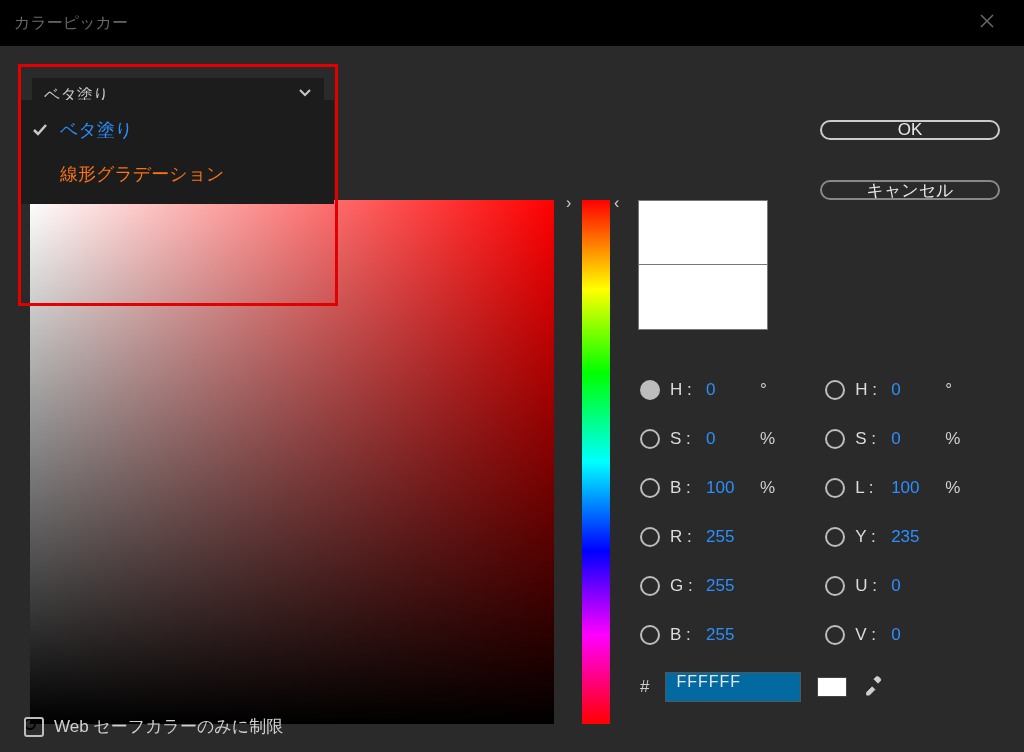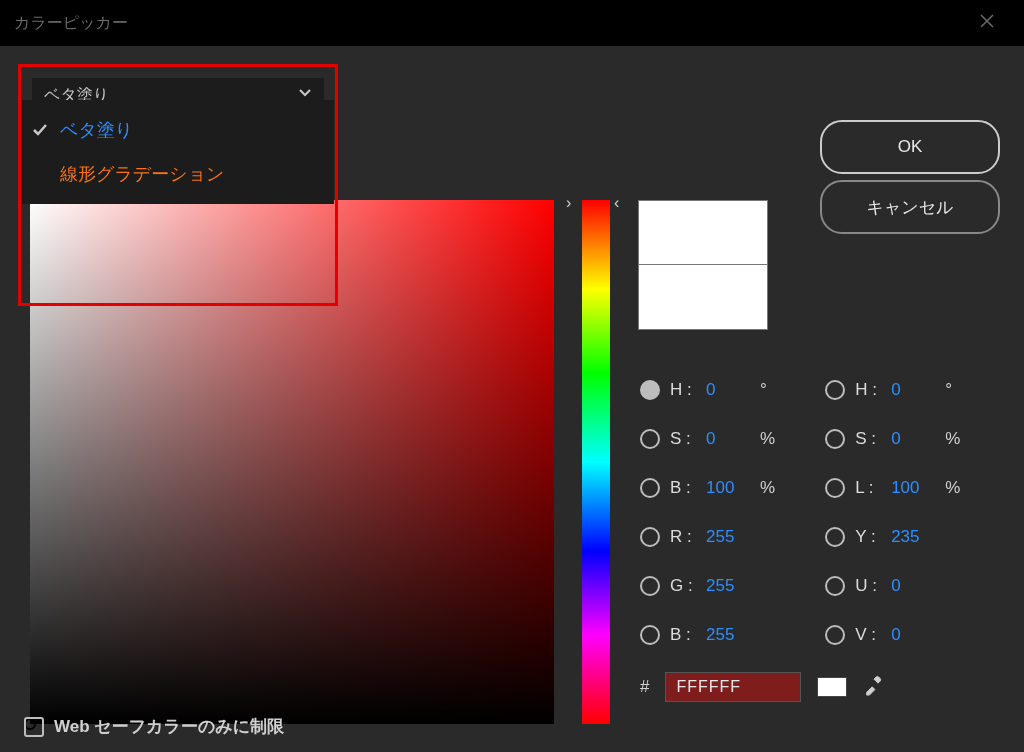--- a/index.html
+++ b/index.html
@@ -49,47 +49,47 @@
   .hue-ptr-l, .hue-ptr-r { position:absolute; top:148px; font-size:16px; color:#d0d0d0; }
   .hue-ptr-l { left:566px; }
   .hue-ptr-r { left:614px; }
 
   
   .preview { position:absolute; top:154px; left:638px; width:130px; height:130px; border:1px solid #777; }
   .preview .half { width:100%; height:50%; background:#ffffff; }
   .preview .half:first-child { border-bottom:1px solid #777; }
 
   
-  .btn { position:absolute; width:180px; height:54px; border:2px solid #ccc; border-radius:22px;
+  .btn { position:absolute; width:180px; height:20px; border:2px solid #ccc; border-radius:22px;
          display:flex; align-items:center; justify-content:center; font-size:17px; color:#e8e8e8;
          background:transparent; }
   .btn.ok { top:74px; right:24px; border-width:2.5px; }
   .btn.cancel { top:134px; right:24px; border-color:#888; }
 
   
   .vals { position:absolute; top:330px; left:640px; display:flex; gap:50px; }
   .col { display:flex; flex-direction:column; gap:21px; }
   .row { display:flex; align-items:center; gap:10px; height:28px; }
   .radio { width:20px; height:20px; border:2.5px solid #bdbdbd; border-radius:50%; flex:0 0 20px;
            display:flex; align-items:center; justify-content:center;}
   .radio.filled { background:#bdbdbd; }
   .row .lab { width:26px; color:#dcdcdc; font-size:17px; }
   .row .val { color:#2c8fff; font-size:17px; min-width:40px; }
   .row .unit { color:#d0d0d0; font-size:17px; margin-left:4px;}
 
   
   .hexrow { position:absolute; bottom:50px; left:640px; display:flex; align-items:center; gap:16px; }
   .hexrow .hash { color:#d0d0d0; font-size:17px; }
-  .hexrow .hexin { width:136px; height:30px; background:#7f1d1d; border:1px solid #555; color:#e8e8e8;
-                   padding:0 10px; font-size:16px; display:flex; align-items:center; letter-spacing:1px;}
+  .hexrow .hexin { width:136px; height:30px; background:#0369a1; border:1px solid #555; color:#e8e8e8;
+                   padding:0 10px; font-size:16px; display:flex; letter-spacing:1px;}
   .swatch { width:30px; height:20px; background:#ffffff; border:1px solid #444; }
   .eyedrop svg { width:22px; height:22px; stroke:#d0d0d0; fill:#d0d0d0; }
 
   
-  .websafe { position:absolute; bottom:14px; left:24px; display:flex; align-items:center; gap:10px; font-size:17px; color:#d0d0d0;font-weight:bold;}
+  .websafe { position:absolute; bottom:14px; left:24px; display:flex; align-items:center; gap:10px; font-size:17px; color:#d0d0d0;}
   .websafe .cb { width:20px; height:20px; border:2px solid #bdbdbd; border-radius:3px; }
 </style>
 </head>
 <body>
 
 <div class="titlebar">
   <span class="title">カラーピッカー</span>
   <div class="close">
     <span>
       <svg viewBox="0 0 16 16">

